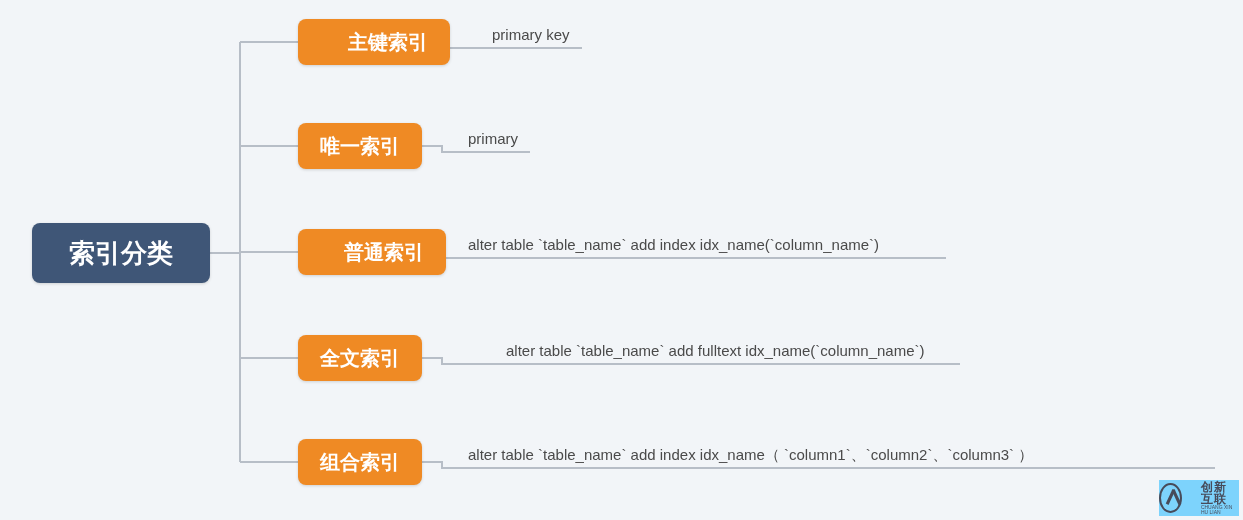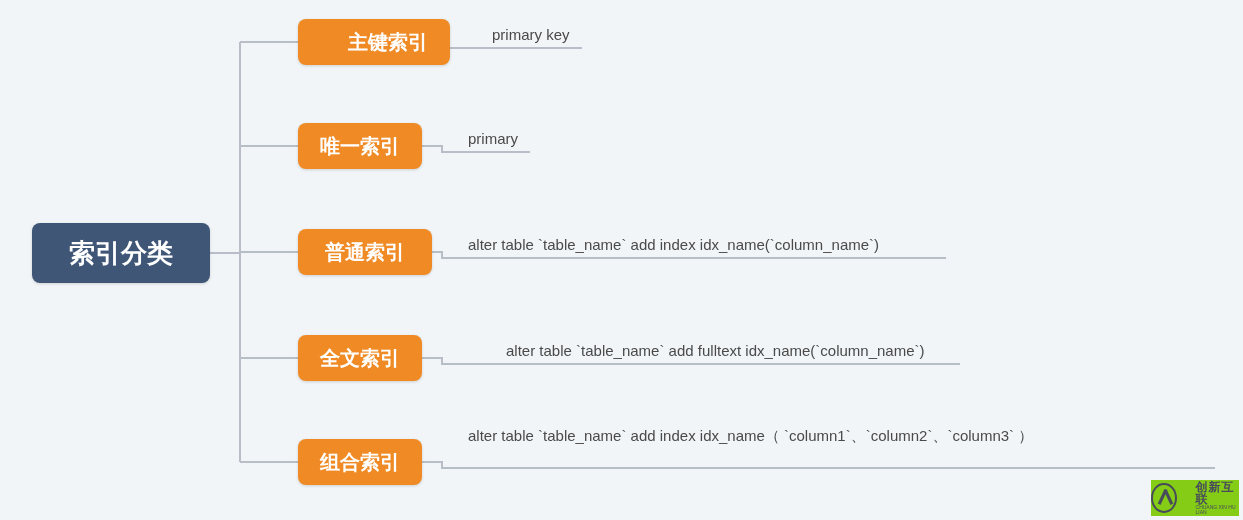--- a/index.html
+++ b/index.html
@@ -49,23 +49,23 @@
   .leaf-text {
     position: absolute;
     color: #4a4a4a;
     font-size: 15px;
     white-space: nowrap;
   }
   .watermark {
     position: absolute;
     right: 4px;
     bottom: 4px;
-    width: 88px;
+    width: 80px;
     height: 36px;
-    background: #84cc16;
+    background: #7dd3fc;
     display: flex;
     align-items: center;
     justify-content: center;
     gap: 19px;
   }
   .watermark .logo-circle {
     width: 26px; height: 26px;
     border: 2px solid #474b5a;
     border-radius: 50%;
     position: relative;
@@ -115,32 +115,32 @@
 
   <div id="nodes-layer">
       <div class="child-node" style="left: 298px; top: 19px; width: 124px; height: 46px; padding-left: 28px;">
         <span>主键索引</span>
       </div>
       <div class="leaf-text" style="left: 492px; top: 26px;">primary key</div>
       <div class="child-node" style="left: 298px; top: 123px; width: 124px; height: 46px;">
         <span>唯一索引</span>
       </div>
       <div class="leaf-text" style="left: 468px; top: 130px;">primary</div>
-      <div class="child-node" style="left: 298px; top: 229px; width: 134px; height: 46px;">
+      <div class="child-node" style="left: 298px; top: 229px; width: 124px; height: 46px; padding-left: 24px;">
         <span>普通索引</span>
       </div>
       <div class="leaf-text" style="left: 468px; top: 236px;">alter table `table_name` add index idx_name(`column_name`)</div>
       <div class="child-node" style="left: 298px; top: 335px; width: 124px; height: 46px;">
         <span>全文索引</span>
       </div>
       <div class="leaf-text" style="left: 487px; top: 342px; margin-left: 19px;">alter table `table_name` add fulltext idx_name(`column_name`)</div>
       <div class="child-node" style="left: 298px; top: 439px; width: 124px; height: 46px;">
         <span>组合索引</span>
       </div>
-      <div class="leaf-text" style="left: 468px; top: 427px;">alter table  `table_name`  add index idx_name（ `column1`、`column2`、`column3` ）</div>
+      <div class="leaf-text" style="left: 468px; top: 446px;">alter table  `table_name`  add index idx_name（ `column1`、`column2`、`column3` ）</div>
     </div>
 
   <div class="watermark">
     <div class="logo-circle"></div>
     <div class="wm-text">
       <span class="big">创新互联</span>
       <span class="small">CHUANG XIN HU LIAN</span>
     </div>
   </div>
 

